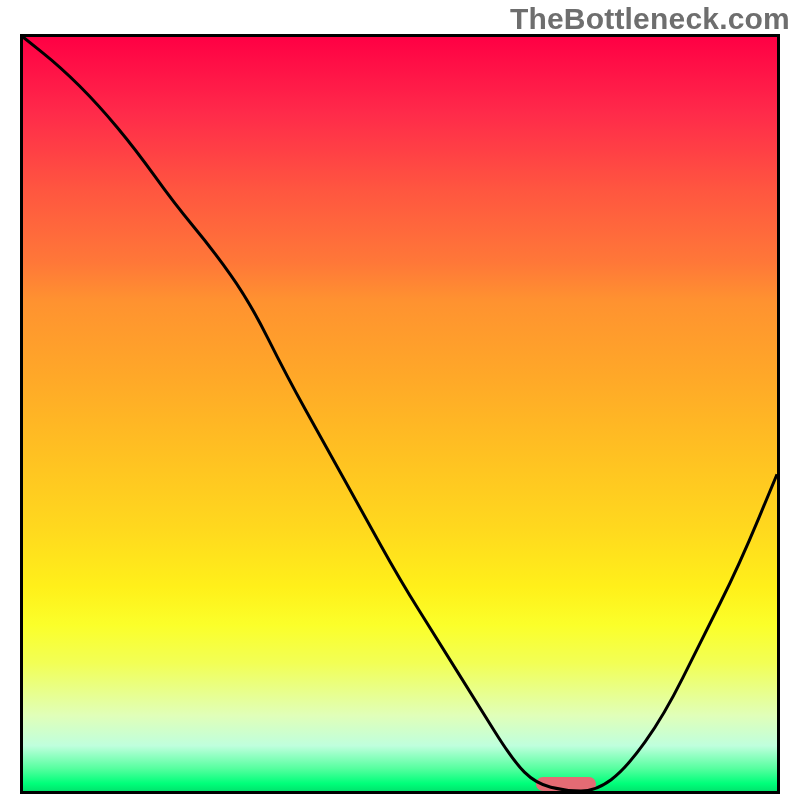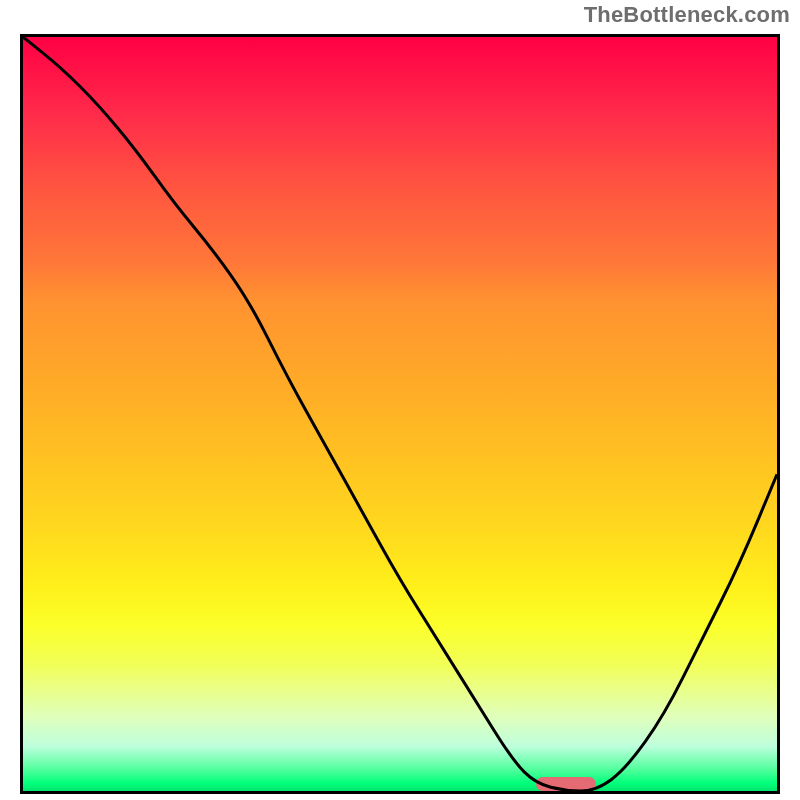--- a/index.html
+++ b/index.html
@@ -12,21 +12,21 @@
   }
   .wrap {
     position: relative;
     width: 800px;
     height: 800px;
   }
   .watermark {
     position: absolute;
     top: 2px;
     right: 10px;
-    font-size: 22px;
+    font-size: 30px;
     font-weight: bold;
     color: #6e6e6e;
     letter-spacing: 0.2px;
     z-index: 10;
   }
   .frame {
     position: absolute;
     left: 20px;
     top: 34px;
     width: 760px;

